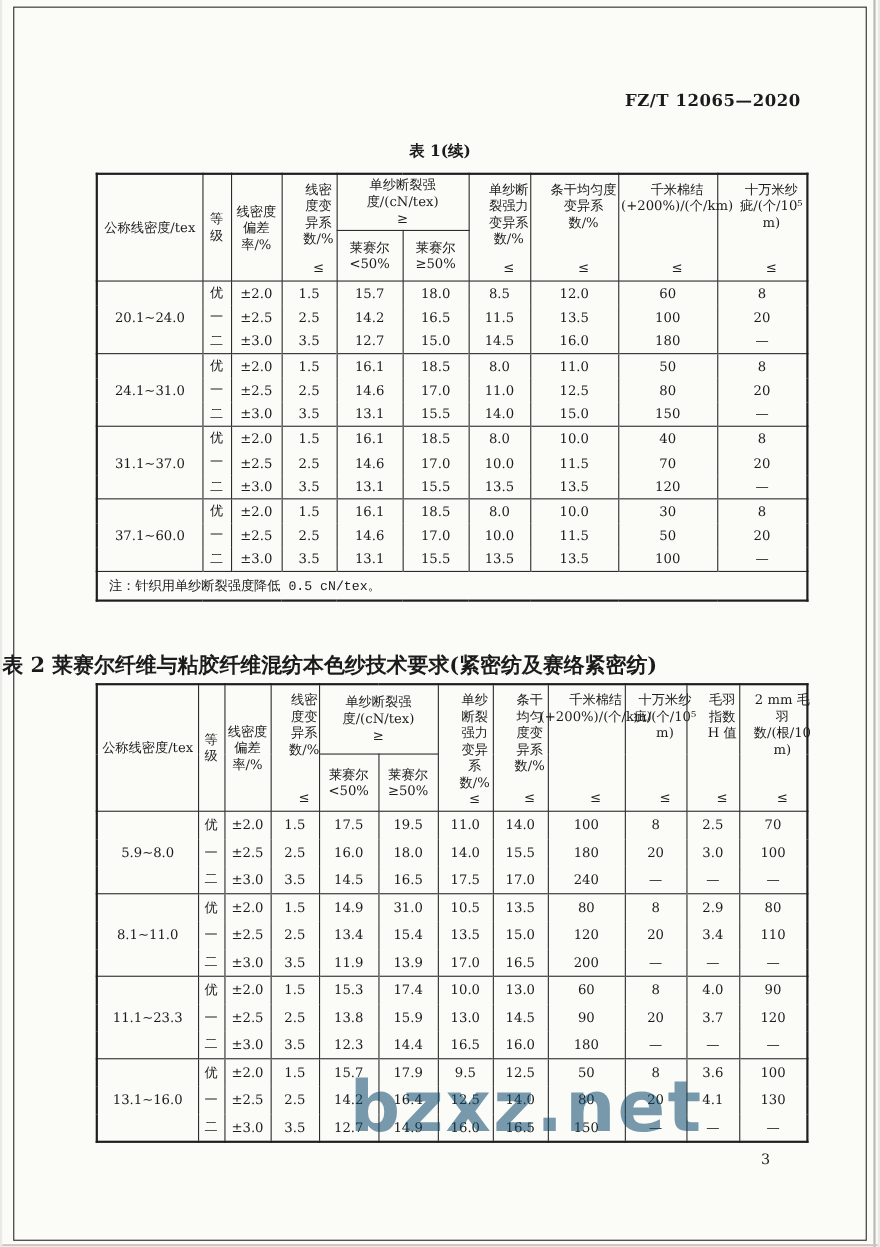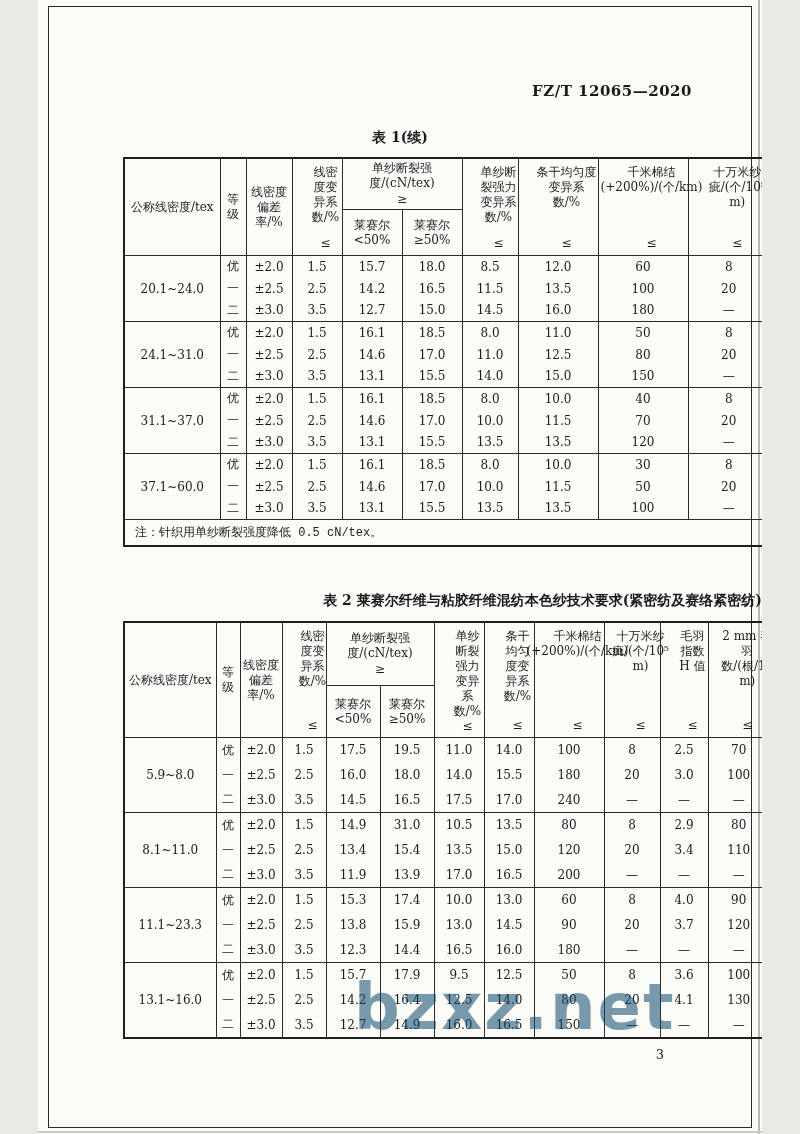--- a/index.html
+++ b/index.html
@@ -1,36 +1,36 @@
 <!DOCTYPE html>
 <html><head>
 <meta charset="utf-8">
 <style>
   * { margin:0; padding:0; box-sizing:border-box; }
   html,body { background:#e9e9e6; }
   #page {
-    position:relative; width:724px; height:1134px; margin:0 auto;
+    position:relative; width:796px; height:1134px; margin:0 auto;
     background:#fbfbf8; overflow:hidden;
     font-family:"DejaVu Serif","Liberation Serif",serif; color:#1b1b1b;
   }
   .frame {
     position:absolute; left:10px; top:6px; right:10px; bottom:6px;
     border:1px solid #2a2a2a; pointer-events:none;
   }
   .edge-r { position:absolute; right:2px; top:0; bottom:0; width:2px; background:#b9b9b4; }
   .edge-b { position:absolute; left:0; right:0; bottom:1px; height:2px; background:#c9c9c4; }
 
   .doc-code {
     position:absolute; top:82px; right:70px;
     font-size:15px; font-weight:bold; letter-spacing:.5px;
   }
   .title1 { position:absolute; top:129px; left:0; width:100%; text-align:center;
             font-size:14px; font-weight:bold; }
-  .title2 { position:absolute; top:592px; left:0; width:100%; text-align:right;
-            font-size:14px; font-weight:bold; }
+  .title2 { position:absolute; top:592px; left:0; width:100%; text-align:left;
+            font-size:19px; font-weight:bold; }
 
   .t1-pos { position:absolute; left:85px; top:157px; z-index:1; }
   .t2-pos { position:absolute; left:85px; top:621px; z-index:1; }
 
   table.std { border-collapse:collapse; table-layout:fixed; width:646px;
               border:2px solid #1e1e1e; }
   .std th {
     border:1px solid #2b2b2b; font-weight:normal; font-size:12px;
     text-align:center; vertical-align:middle; padding:2px 1px; line-height:1.25;
   }

